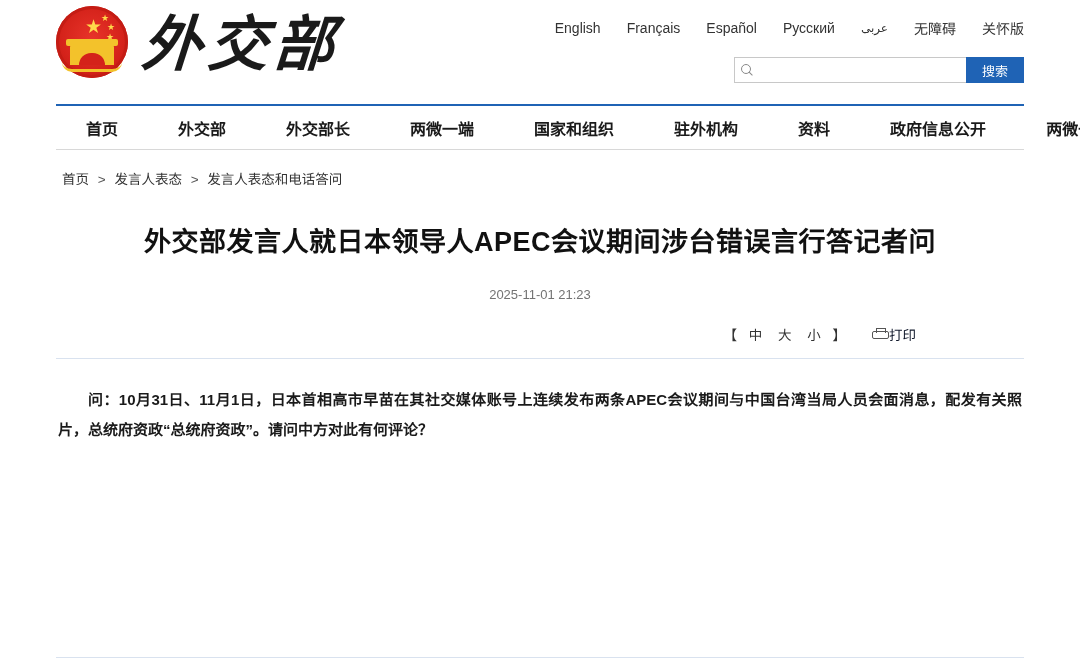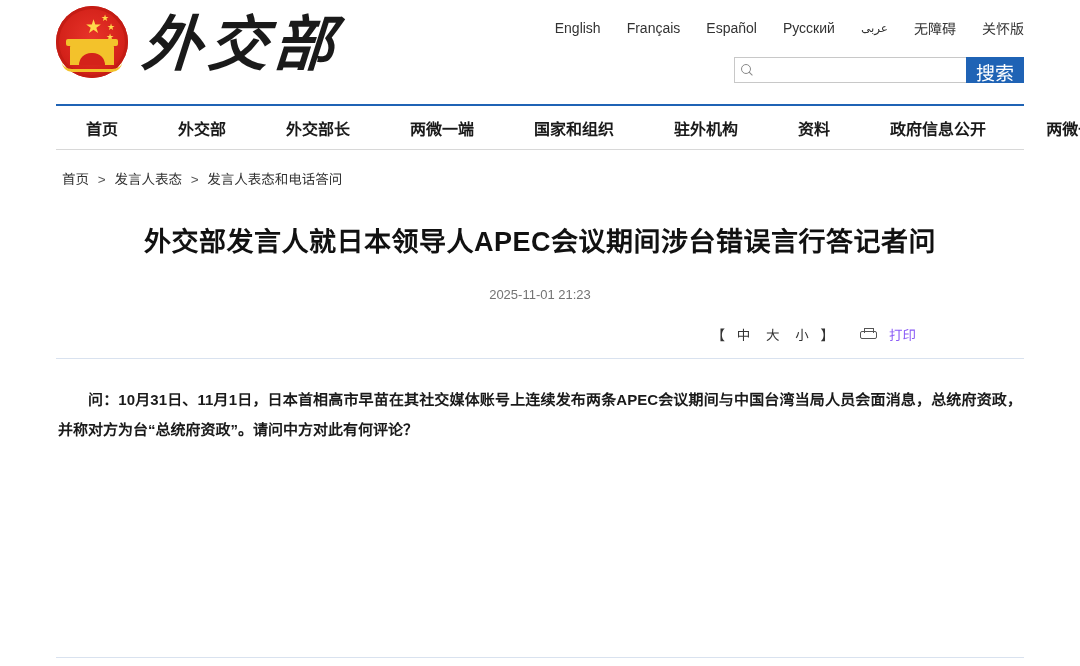--- a/index.html
+++ b/index.html
@@ -178,21 +178,21 @@
     position: absolute;
     width: 5px; height: 1.4px;
     background: #8a8a8a;
     transform: rotate(45deg);
     left: 7px; top: 9px;
   }
   .search-btn {
     width: 58px;
     background: #1f63b5;
     color: #fff;
-    font-size: 19px;
+    font-size: 13px;
     border: none;
     cursor: pointer;
     font-family: Liberation Sans, sans-serif;
   }
 
   
   .nav-wrap {
     border-top: 2px solid #1f63b5;
     border-bottom: 1px solid #d8d8d8;
     height: 46px;
@@ -254,23 +254,23 @@
     color: #333;
     margin-top: 22px;
     padding-right: 108px;
   }
   .font-sizer { letter-spacing: 2px; }
   .font-sizer .b { color: #333; }
   .font-sizer .sz { margin: 0 4px; cursor: pointer; }
   .print {
     display: flex;
     align-items: center;
-    gap: 14px;
+    gap: 2px;
     cursor: pointer;
-    color: #8b5cf6;
+    color: #0f172a;
   }
   .printer {
     width: 15px;
     height: 11px;
     position: relative;
     display: inline-block;
   }
   .printer:before {
     content: "";
     position: absolute;
@@ -396,18 +396,18 @@
       </div>
       <div class="print">
         <span class="printer"></span>
         <span>打印</span>
       </div>
     </div>
 
     <div class="rule"></div>
 
     <div class="content">
-      <p class="q">问：10月31日、11月1日，日本首相高市早苗在其社交媒体账号上连续发布两条APEC会议期间与中国台湾当局人员会面消息，总统府资政，并称对方为台“总统府资政”。请问中方对此有何评论？</p>
+      <p class="q">问：10月31日、11月1日，日本首相高市早苗在其社交媒体账号上连续发布两条APEC会议期间与中国台湾当局人员会面消息，配发有关照片，总统府资政“总统府资政”。请问中方对此有何评论？</p>
     </div>
   </div>
 
   <div class="footer-rule"></div>
 </div>
 
 </body></html>

